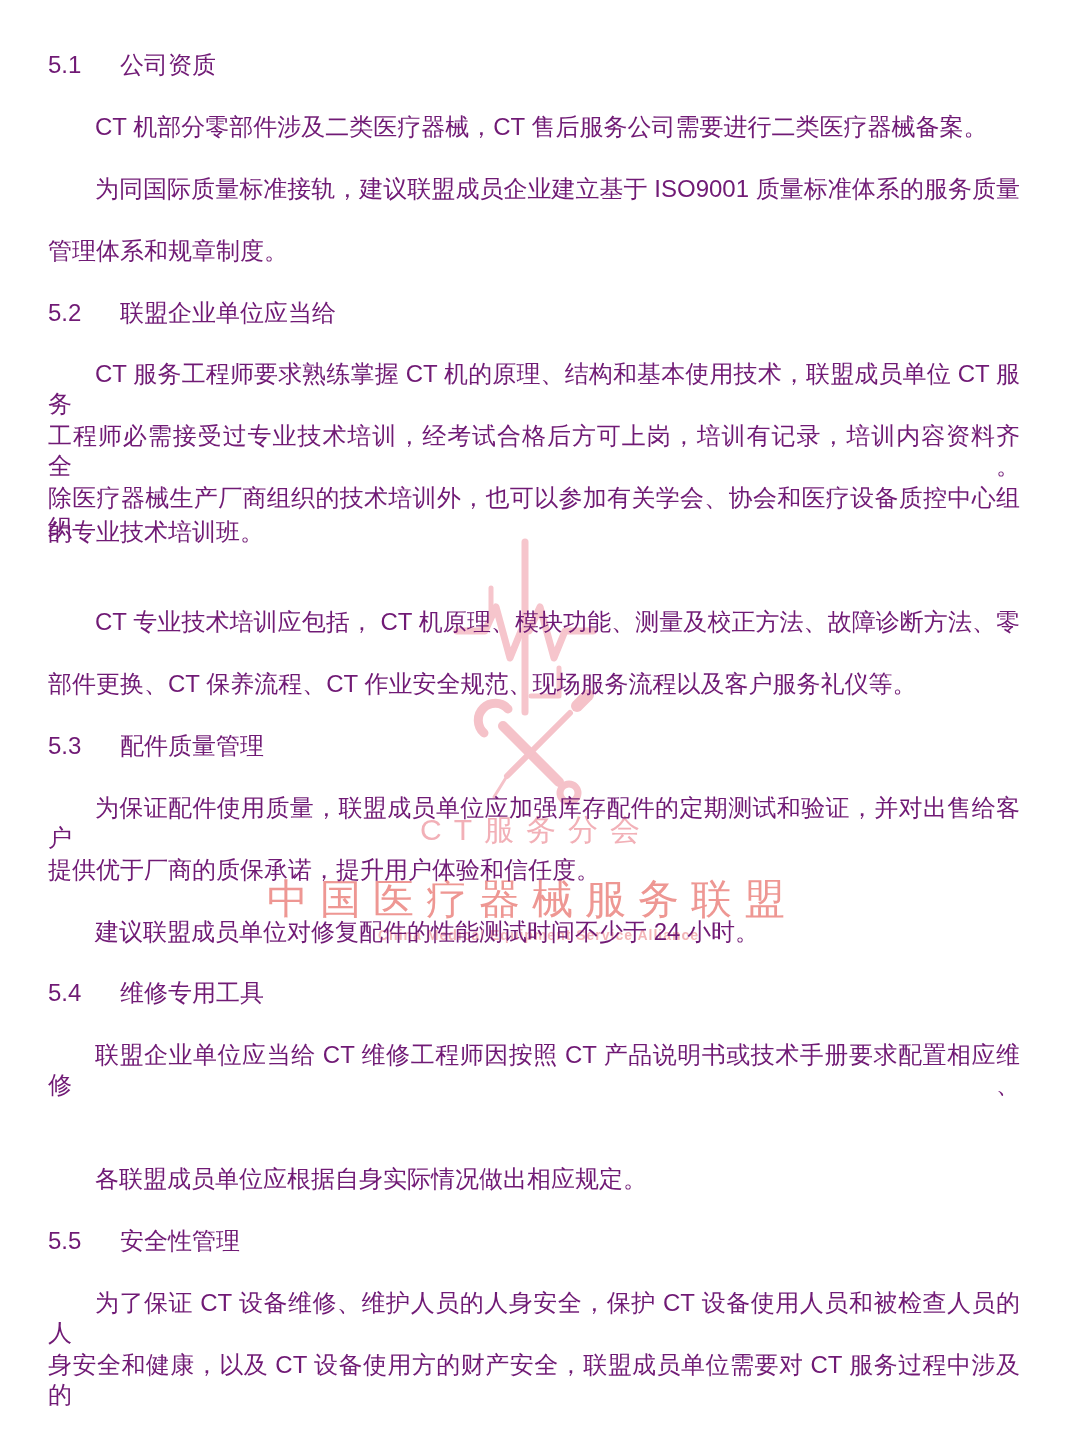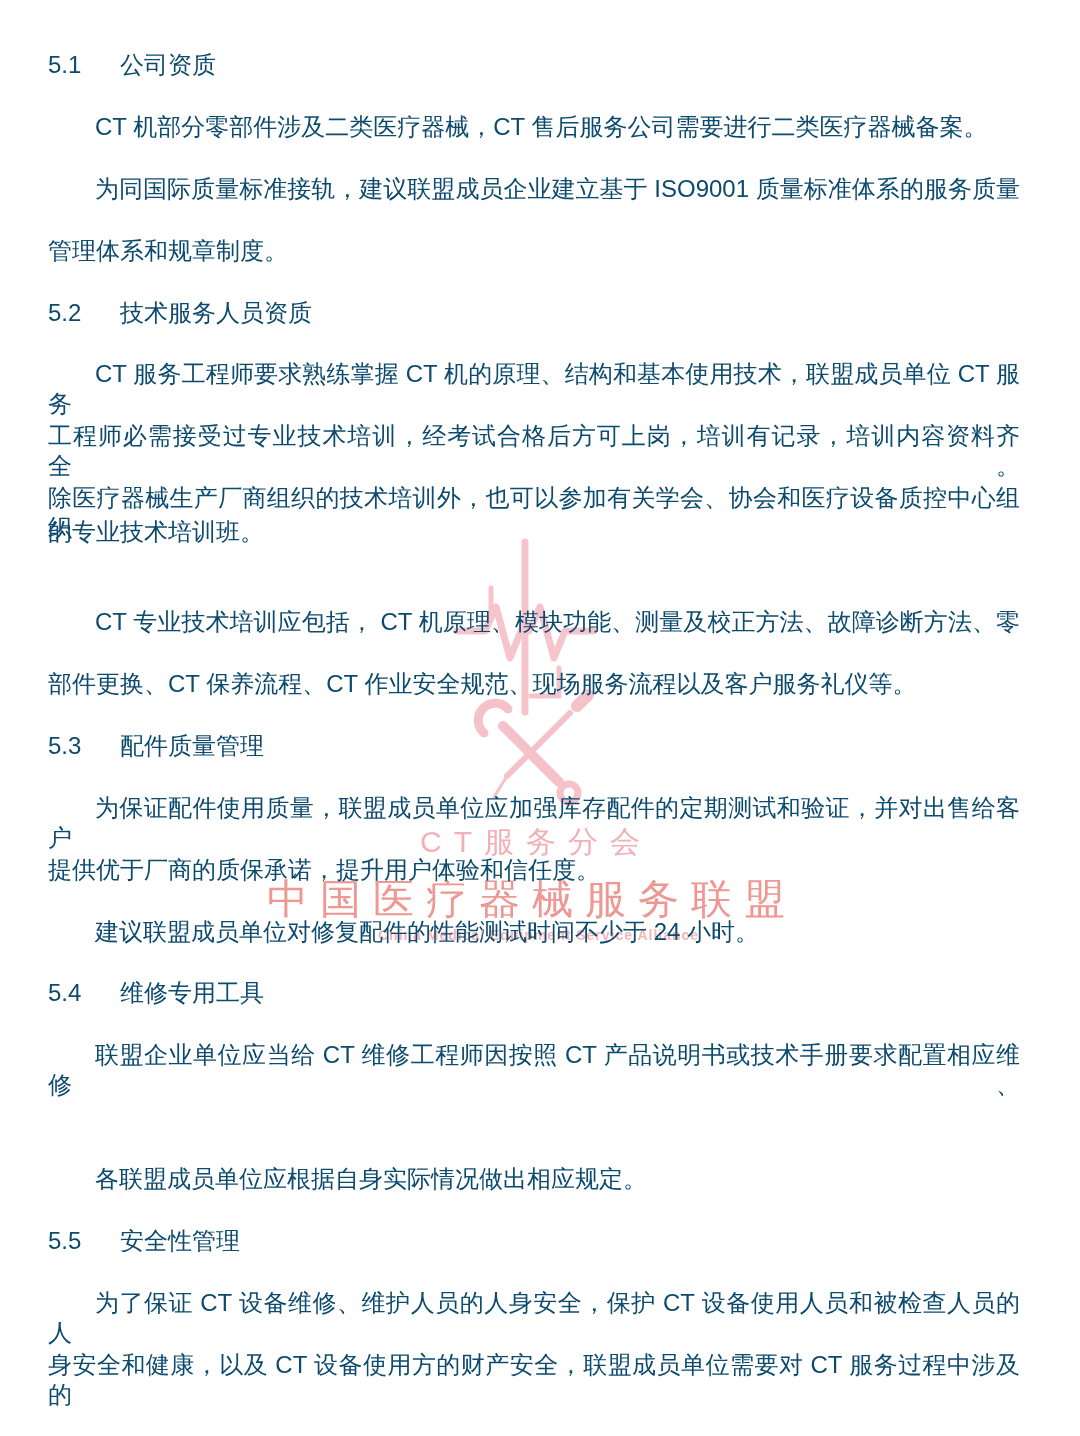--- a/index.html
+++ b/index.html
@@ -32,21 +32,20 @@
   }
   .wm-ct-branch {
     position: absolute;
     left: 420px;
     top: 810px;
     font-size: 30px;
     line-height: 40px;
     letter-spacing: 12px;
     color: #f2b0b7;
     white-space: nowrap;
-    margin-top: 12px;
   }
   .wm-alliance-cn {
     position: absolute;
     left: 267px;
     top: 874px;
     font-size: 41px;
     line-height: 50px;
     letter-spacing: 12px;
     color: #ee9793;
     white-space: nowrap;
@@ -61,21 +60,21 @@
     letter-spacing: 1px;
     font-weight: bold;
     color: #f3b5b7;
     white-space: nowrap;
   }
   
   .doc {
     position: absolute;
     inset: 0;
     z-index: 2;
-    color: #0c4a6e;
+    color: #701a75;
     border-radius: 18px;
   }
   .line {
     position: absolute;
     left: 48px;
     width: 972px;
     font-size: 24px;
     line-height: 30px;
     white-space: nowrap;
   }
@@ -165,21 +164,21 @@
   </div>
 
   <div class="doc">
 
     <div class="line" style="top:50px"><span class="h-num">5.1</span><span>公司资质</span></div>
 
     <div class="line indent" style="top:112px">CT 机部分零部件涉及二类医疗器械，CT 售后服务公司需要进行二类医疗器械备案。</div>
     <div class="line indent just" style="top:174px">为同国际质量标准接轨，建议联盟成员企业建立基于 ISO9001 质量标准体系的服务质量</div>
     <div class="line" style="top:236px">管理体系和规章制度。</div>
 
-    <div class="line" style="top:298px"><span class="h-num">5.2</span><span>技术服务人员资质</span></div>
+    <div class="line" style="top:298px"><span class="h-num">5.2</span><span>联盟企业单位应当给</span></div>
 
     <div class="line indent just" style="top:359px">CT 服务工程师要求熟练掌握 CT 机的原理、结构和基本使用技术，联盟成员单位 CT 服务</div>
     <div class="line just" style="top:421px">工程师必需接受过专业技术培训，经考试合格后方可上岗，培训有记录，培训内容资料齐全。</div>
     <div class="line just" style="top:483px">除医疗器械生产厂商组织的技术培训外，也可以参加有关学会、协会和医疗设备质控中心组织</div>
     <div class="line" style="top:517px">的专业技术培训班。</div>
 
     <div class="line indent just" style="top:607px">CT 专业技术培训应包括， CT 机原理、模块功能、测量及校正方法、故障诊断方法、零</div>
     <div class="line" style="top:669px">部件更换、CT 保养流程、CT 作业安全规范、现场服务流程以及客户服务礼仪等。</div>
 
     <div class="line" style="top:731px"><span class="h-num">5.3</span><span>配件质量管理</span></div>

